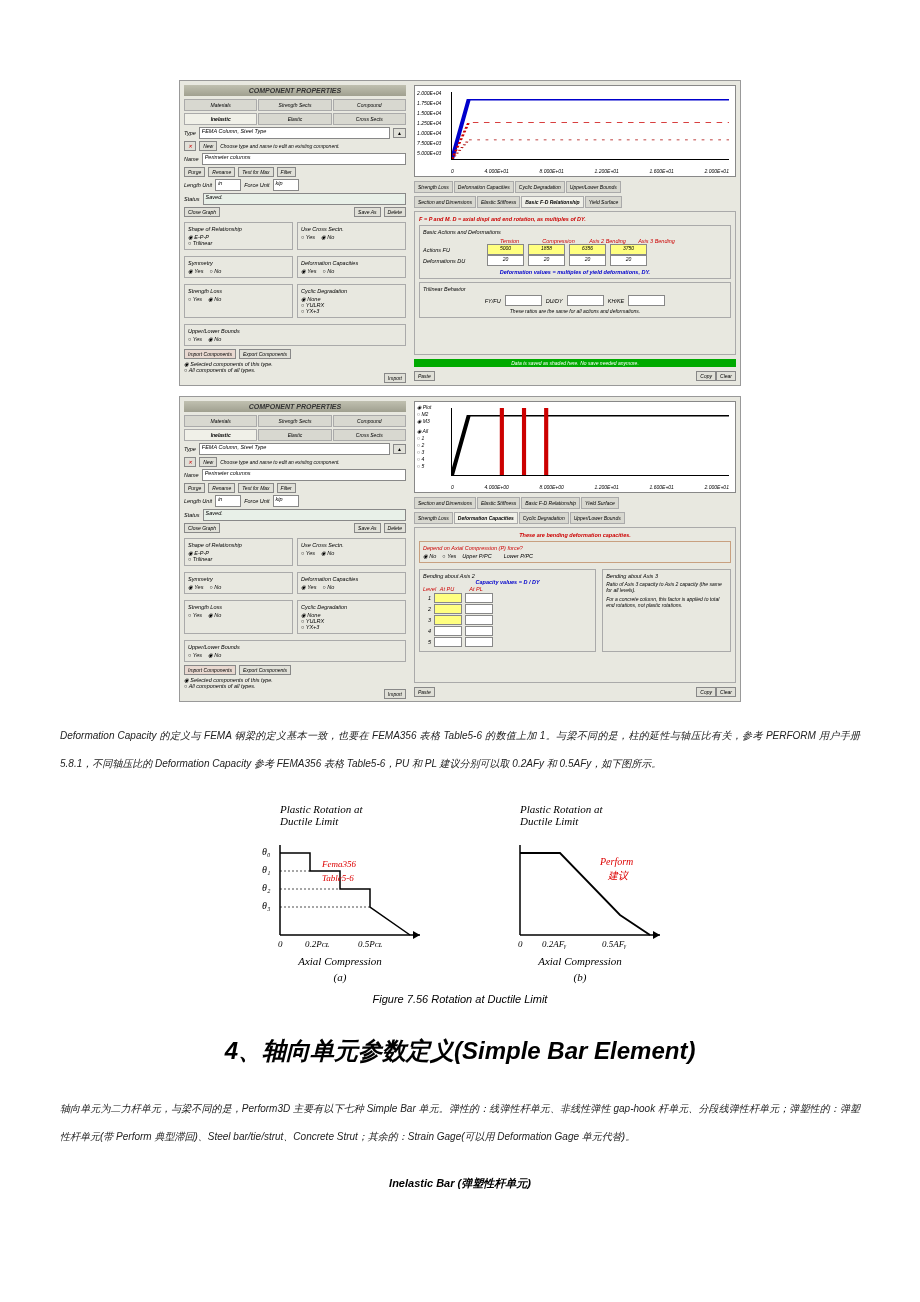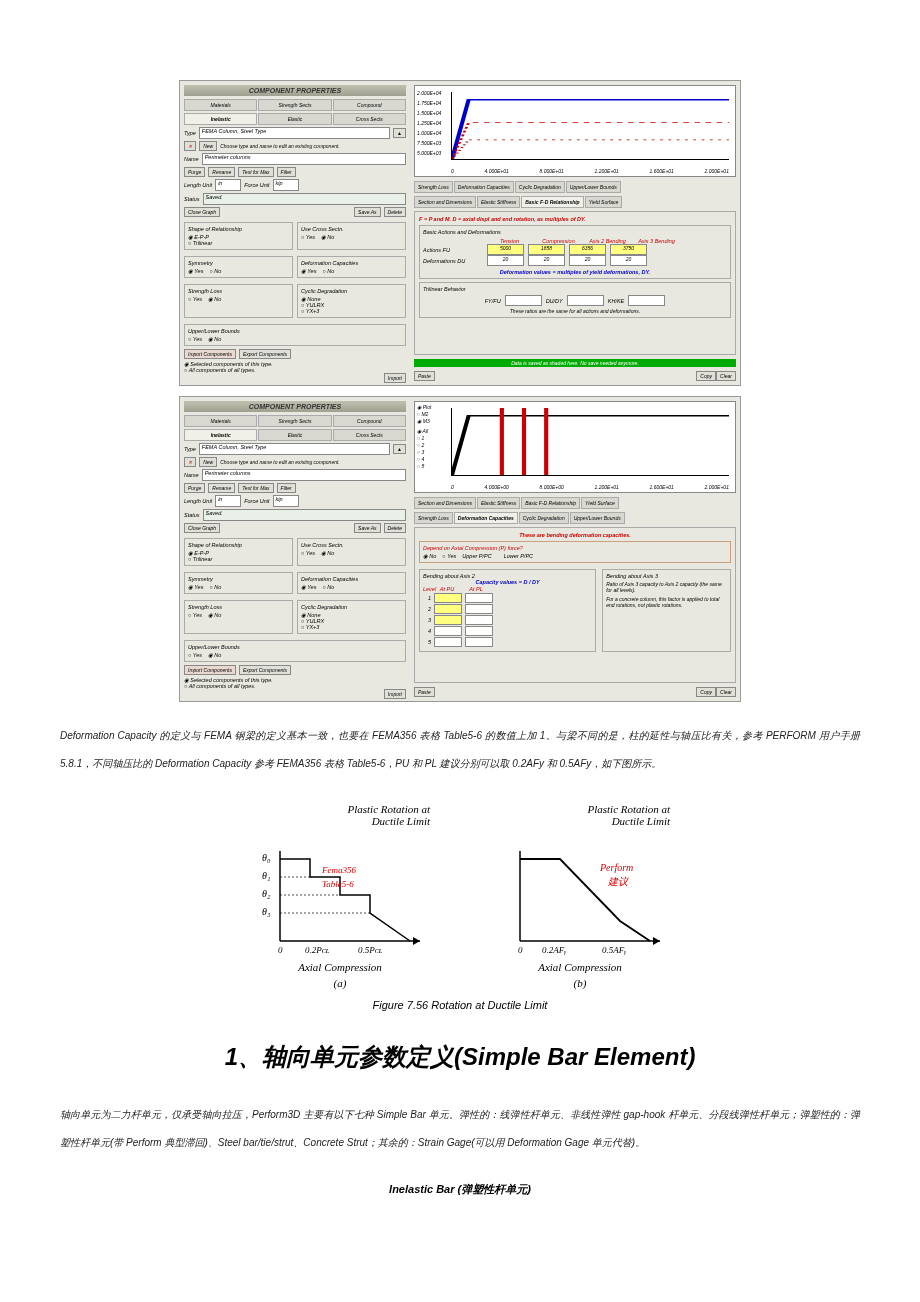--- a/index.html
+++ b/index.html
@@ -152,21 +152,21 @@
     justify-content: center;
     gap: 60px;
     margin: 10px 0;
   }
   .mini-plot {
     width: 180px;
     font-size: 10px;
     font-family: "Times New Roman", serif;
     color: #000;
   }
-  .mini-plot .plot-title { font-size: 11px; text-align: right; margin-bottom: 14px; padding-left: 30px; }
+  .mini-plot .plot-title { font-size: 11px; text-align: left; margin-bottom: 8px; padding-left: 30px; }
   .mini-plot svg { display: block; }
   .mini-plot .axis-label { text-align: center; font-size: 11px; }
   .mini-plot .sub-label { text-align: center; font-size: 11px; margin-top: 4px; }
   .figure-caption { text-align: center; font-size: 11px; font-family: Arial, sans-serif; margin: 8px 0 30px 0; }
   h2.section-head {
     font-size: 24px;
     font-weight: bold;
     font-family: Arial, "Microsoft YaHei", sans-serif;
     text-align: center;
     margin: 30px 0 28px 0;
@@ -694,19 +694,19 @@
         <text x="28" y="112" font-size="9">0</text>
         <text x="52" y="112" font-size="9">0.2AFᵧ</text>
         <text x="112" y="112" font-size="9">0.5AFᵧ</text>
       </svg>
       <div class="axis-label">Axial Compression</div>
       <div class="sub-label">(b)</div>
     </div>
   </div>
   <div class="figure-caption">Figure 7.56  Rotation at Ductile Limit</div>
 
-  <h2 class="section-head">1、轴向单元参数定义(Simple Bar Element)</h2>
-
-  <div class="body-text">轴向单元为二力杆单元，仅承受轴向拉压，Perform3D 主要有以下七种 Simple Bar 单元。弹性的：线弹性杆单元、非线性弹性 gap-hook 杆单元、分段线弹性杆单元；弹塑性的：弹塑性杆单元(带 Perform 典型滞回)、Steel bar/tie/strut、Concrete Strut；其余的：Strain Gage(可以用 Deformation Gage 单元代替)。</div>
+  <h2 class="section-head">4、轴向单元参数定义(Simple Bar Element)</h2>
+
+  <div class="body-text">轴向单元为二力杆单元，与梁不同的是，Perform3D 主要有以下七种 Simple Bar 单元。弹性的：线弹性杆单元、非线性弹性 gap-hook 杆单元、分段线弹性杆单元；弹塑性的：弹塑性杆单元(带 Perform 典型滞回)、Steel bar/tie/strut、Concrete Strut；其余的：Strain Gage(可以用 Deformation Gage 单元代替)。</div>
 
   <div class="sub-head">Inelastic Bar (弹塑性杆单元)</div>
 
 </div>
 
 </body></html>

